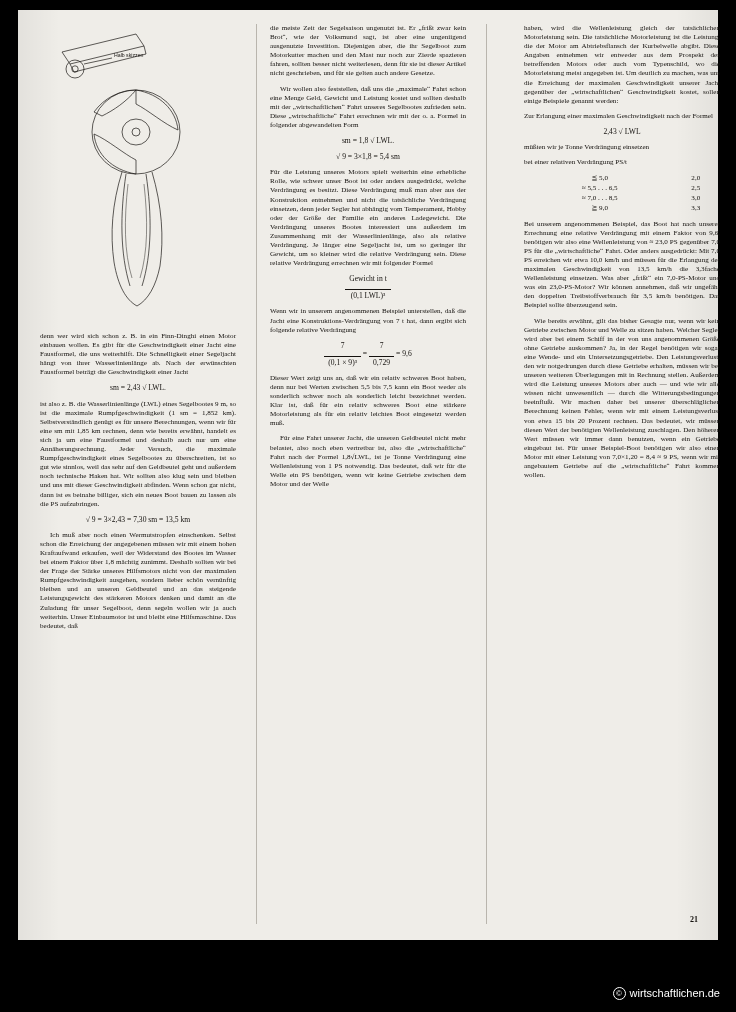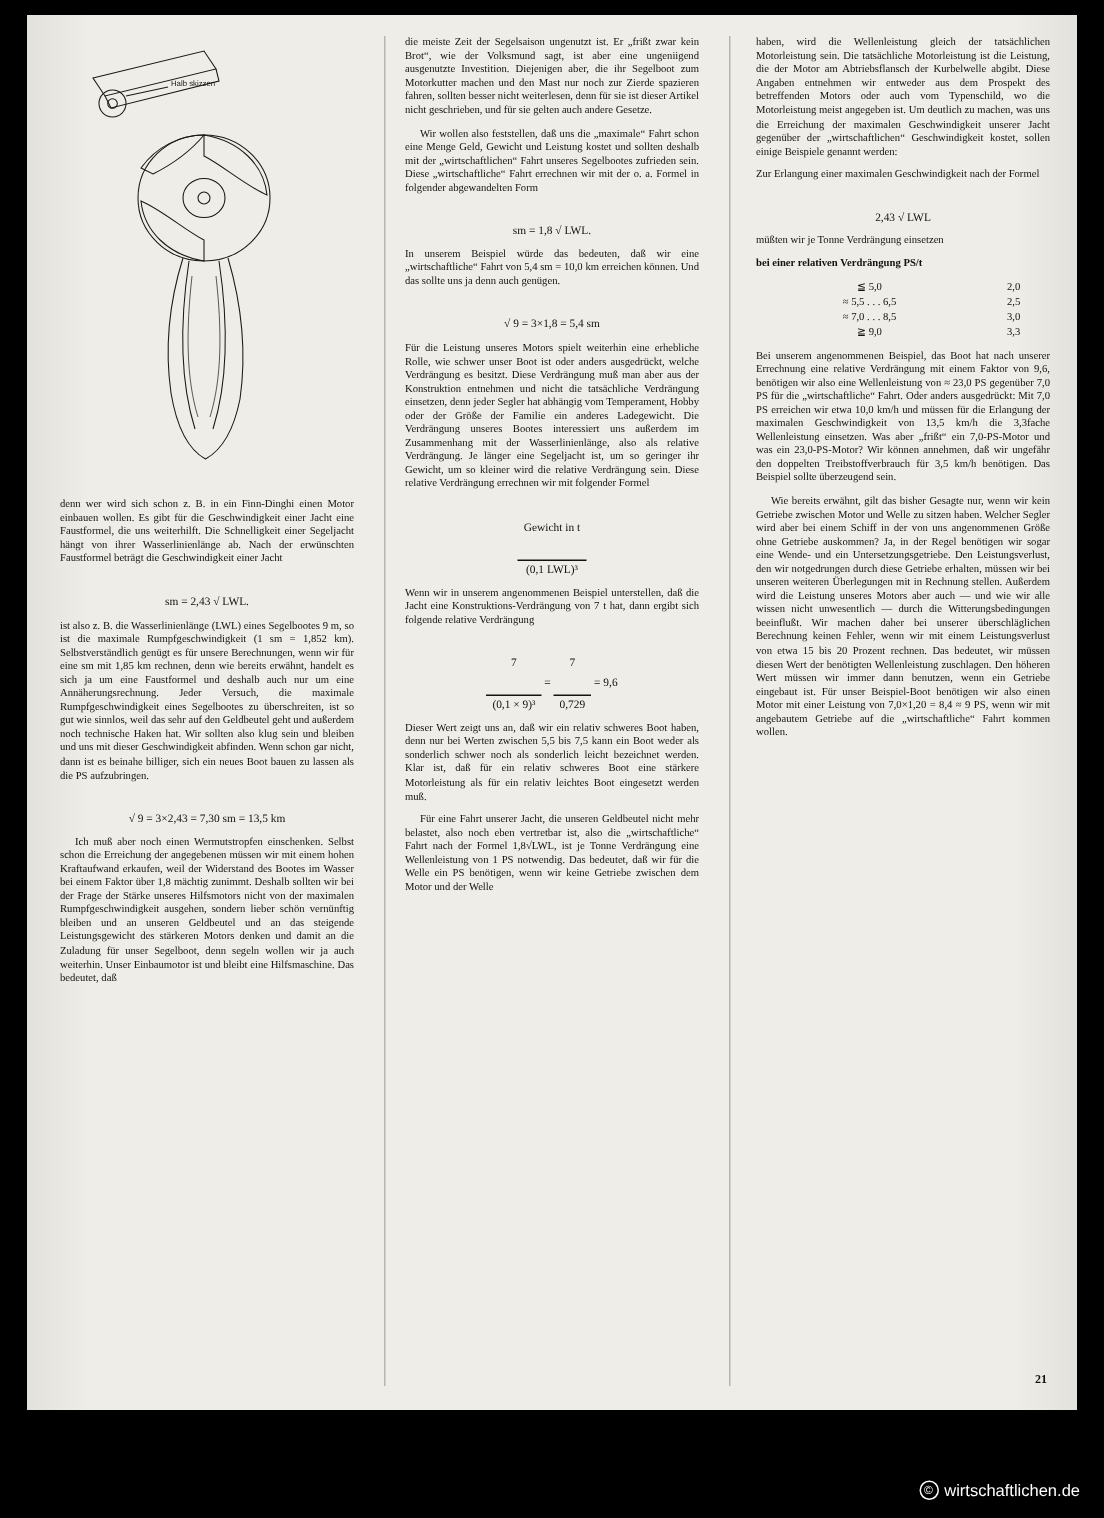--- a/index.html
+++ b/index.html
@@ -6,35 +6,35 @@
   body{width:736px;height:1012px;font-family:"Liberation Serif",serif;}
   .page{position:relative;width:736px;height:1012px;background:#000;overflow:hidden;}
   .sheet{position:absolute;left:18px;top:10px;width:700px;height:930px;background:#f2f0ec;}
   .scan{position:absolute;left:0;top:0;width:700px;height:930px;background:#efedE8;
         background-image:linear-gradient(90deg,rgba(0,0,0,0.05),rgba(0,0,0,0) 6%,rgba(0,0,0,0) 94%,rgba(0,0,0,0.05));}
   .cols{position:absolute;left:22px;top:14px;width:656px;height:900px;}
   .col{position:absolute;top:0;width:196px;height:900px;text-align:justify;
        font-size:7.1px;line-height:9.1px;color:#14110e;hyphens:auto;}
   .c1{left:0;}
   .c2{left:230px;}
-  .c3{left:464px;}
+  .c3{left:484px;}
   .vrule{position:absolute;top:0;width:1px;height:900px;background:#b9b5ad;}
   .v1{left:216px;}
   .v2{left:446px;}
   p{margin:0 0 6px 0;text-indent:10px;}
   p.noind{text-indent:0;}
   .fig{position:relative;height:300px;margin:0 0 8px 0;}
-  .formula{margin:19px 0 7px 0;text-align:center;font-size:7.6px;}
+  .formula{margin:6px 0 7px 0;text-align:center;font-size:7.6px;}
   .frac{display:inline-block;vertical-align:middle;text-align:center;}
-  .frac .num{display:block;padding:0 4px 17px 4px;border-bottom:1px solid #14110e;}
+  .frac .num{display:block;padding:0 4px 6px 4px;border-bottom:1px solid #14110e;}
   .frac .den{display:block;padding:1px 4px 0 4px;}
   .tbl{width:100%;border-collapse:collapse;font-size:7.1px;margin:3px 0 6px 0;}
   .tbl td{padding:0.5px 0;}
   .tbl td.r{text-align:center;padding-right:16px;}
-  .bold{font-weight:bold;}
+  .bold{font-weight:normal;}
   .center{text-align:center;}
   .pagenum{position:absolute;right:20px;bottom:16px;font-size:8px;font-weight:bold;color:#14110e;}
   .credit{position:absolute;right:16px;bottom:12px;color:#fff;font-family:"Liberation Sans",sans-serif;font-size:11px;}
   .credit .c{display:inline-block;border:1px solid #fff;border-radius:50%;width:11px;height:11px;line-height:11px;
              text-align:center;font-size:8px;margin-right:4px;vertical-align:1px;}
   
   svg.draw{position:absolute;left:0;top:0;}
 </style>
 </head>
 <body>
@@ -94,21 +94,20 @@
         </div>
         <p>Ich muß aber noch einen Wermutstropfen einschenken. Selbst schon die Erreichung der angegebenen müssen wir mit einem hohen Kraftaufwand erkaufen, weil der Widerstand des Bootes im Wasser bei einem Faktor über 1,8 mächtig zunimmt. Deshalb sollten wir bei der Frage der Stärke unseres Hilfsmotors nicht von der maximalen Rumpfgeschwindigkeit ausgehen, sondern lieber schön vernünftig bleiben und an unseren Geldbeutel und an das steigende Leistungsgewicht des stärkeren Motors denken und damit an die Zuladung für unser Segelboot, denn segeln wollen wir ja auch weiterhin. Unser Einbaumotor ist und bleibt eine Hilfsmaschine. Das bedeutet, daß</p>
       </div>
 
       <div class="col c2">
         <p class="noind">die meiste Zeit der Segelsaison ungenutzt ist. Er „frißt zwar kein Brot“, wie der Volksmund sagt, ist aber eine ungeniigend ausgenutzte Investition. Diejenigen aber, die ihr Segelboot zum Motorkutter machen und den Mast nur noch zur Zierde spazieren fahren, sollten besser nicht weiterlesen, denn für sie ist dieser Artikel nicht geschrieben, und für sie gelten auch andere Gesetze.</p>
         <p>Wir wollen also feststellen, daß uns die „maximale“ Fahrt schon eine Menge Geld, Gewicht und Leistung kostet und sollten deshalb mit der „wirtschaftlichen“ Fahrt unseres Segelbootes zufrieden sein. Diese „wirtschaftliche“ Fahrt errechnen wir mit der o. a. Formel in folgender abgewandelten Form</p>
         <div class="formula">
           <span>sm = 1,8 √ LWL.</span>
         </div>
-        <p class="noind">In unserem Beispiel würde das bedeuten, daß wir eine „wirtschaftliche“ Fahrt von 5,4 sm = 10,0 km erreichen können. Und das sollte uns ja denn auch genügen.</p>
         <div class="formula">
           <span>√ 9 = 3×1,8 = 5,4 sm</span>
         </div>
         <p class="noind">Für die Leistung unseres Motors spielt weiterhin eine erhebliche Rolle, wie schwer unser Boot ist oder anders ausgedrückt, welche Verdrängung es besitzt. Diese Verdrängung muß man aber aus der Konstruktion entnehmen und nicht die tatsächliche Verdrängung einsetzen, denn jeder Segler hat abhängig vom Temperament, Hobby oder der Größe der Familie ein anderes Ladegewicht. Die Verdrängung unseres Bootes interessiert uns außerdem im Zusammenhang mit der Wasserlinienlänge, also als relative Verdrängung. Je länger eine Segeljacht ist, um so geringer ihr Gewicht, um so kleiner wird die relative Verdrängung sein. Diese relative Verdrängung errechnen wir mit folgender Formel</p>
         <div class="formula">
           <span class="frac">
             <span class="num">Gewicht in t</span>
             <span class="den">(0,1 LWL)³</span>
           </span>
         </div>

